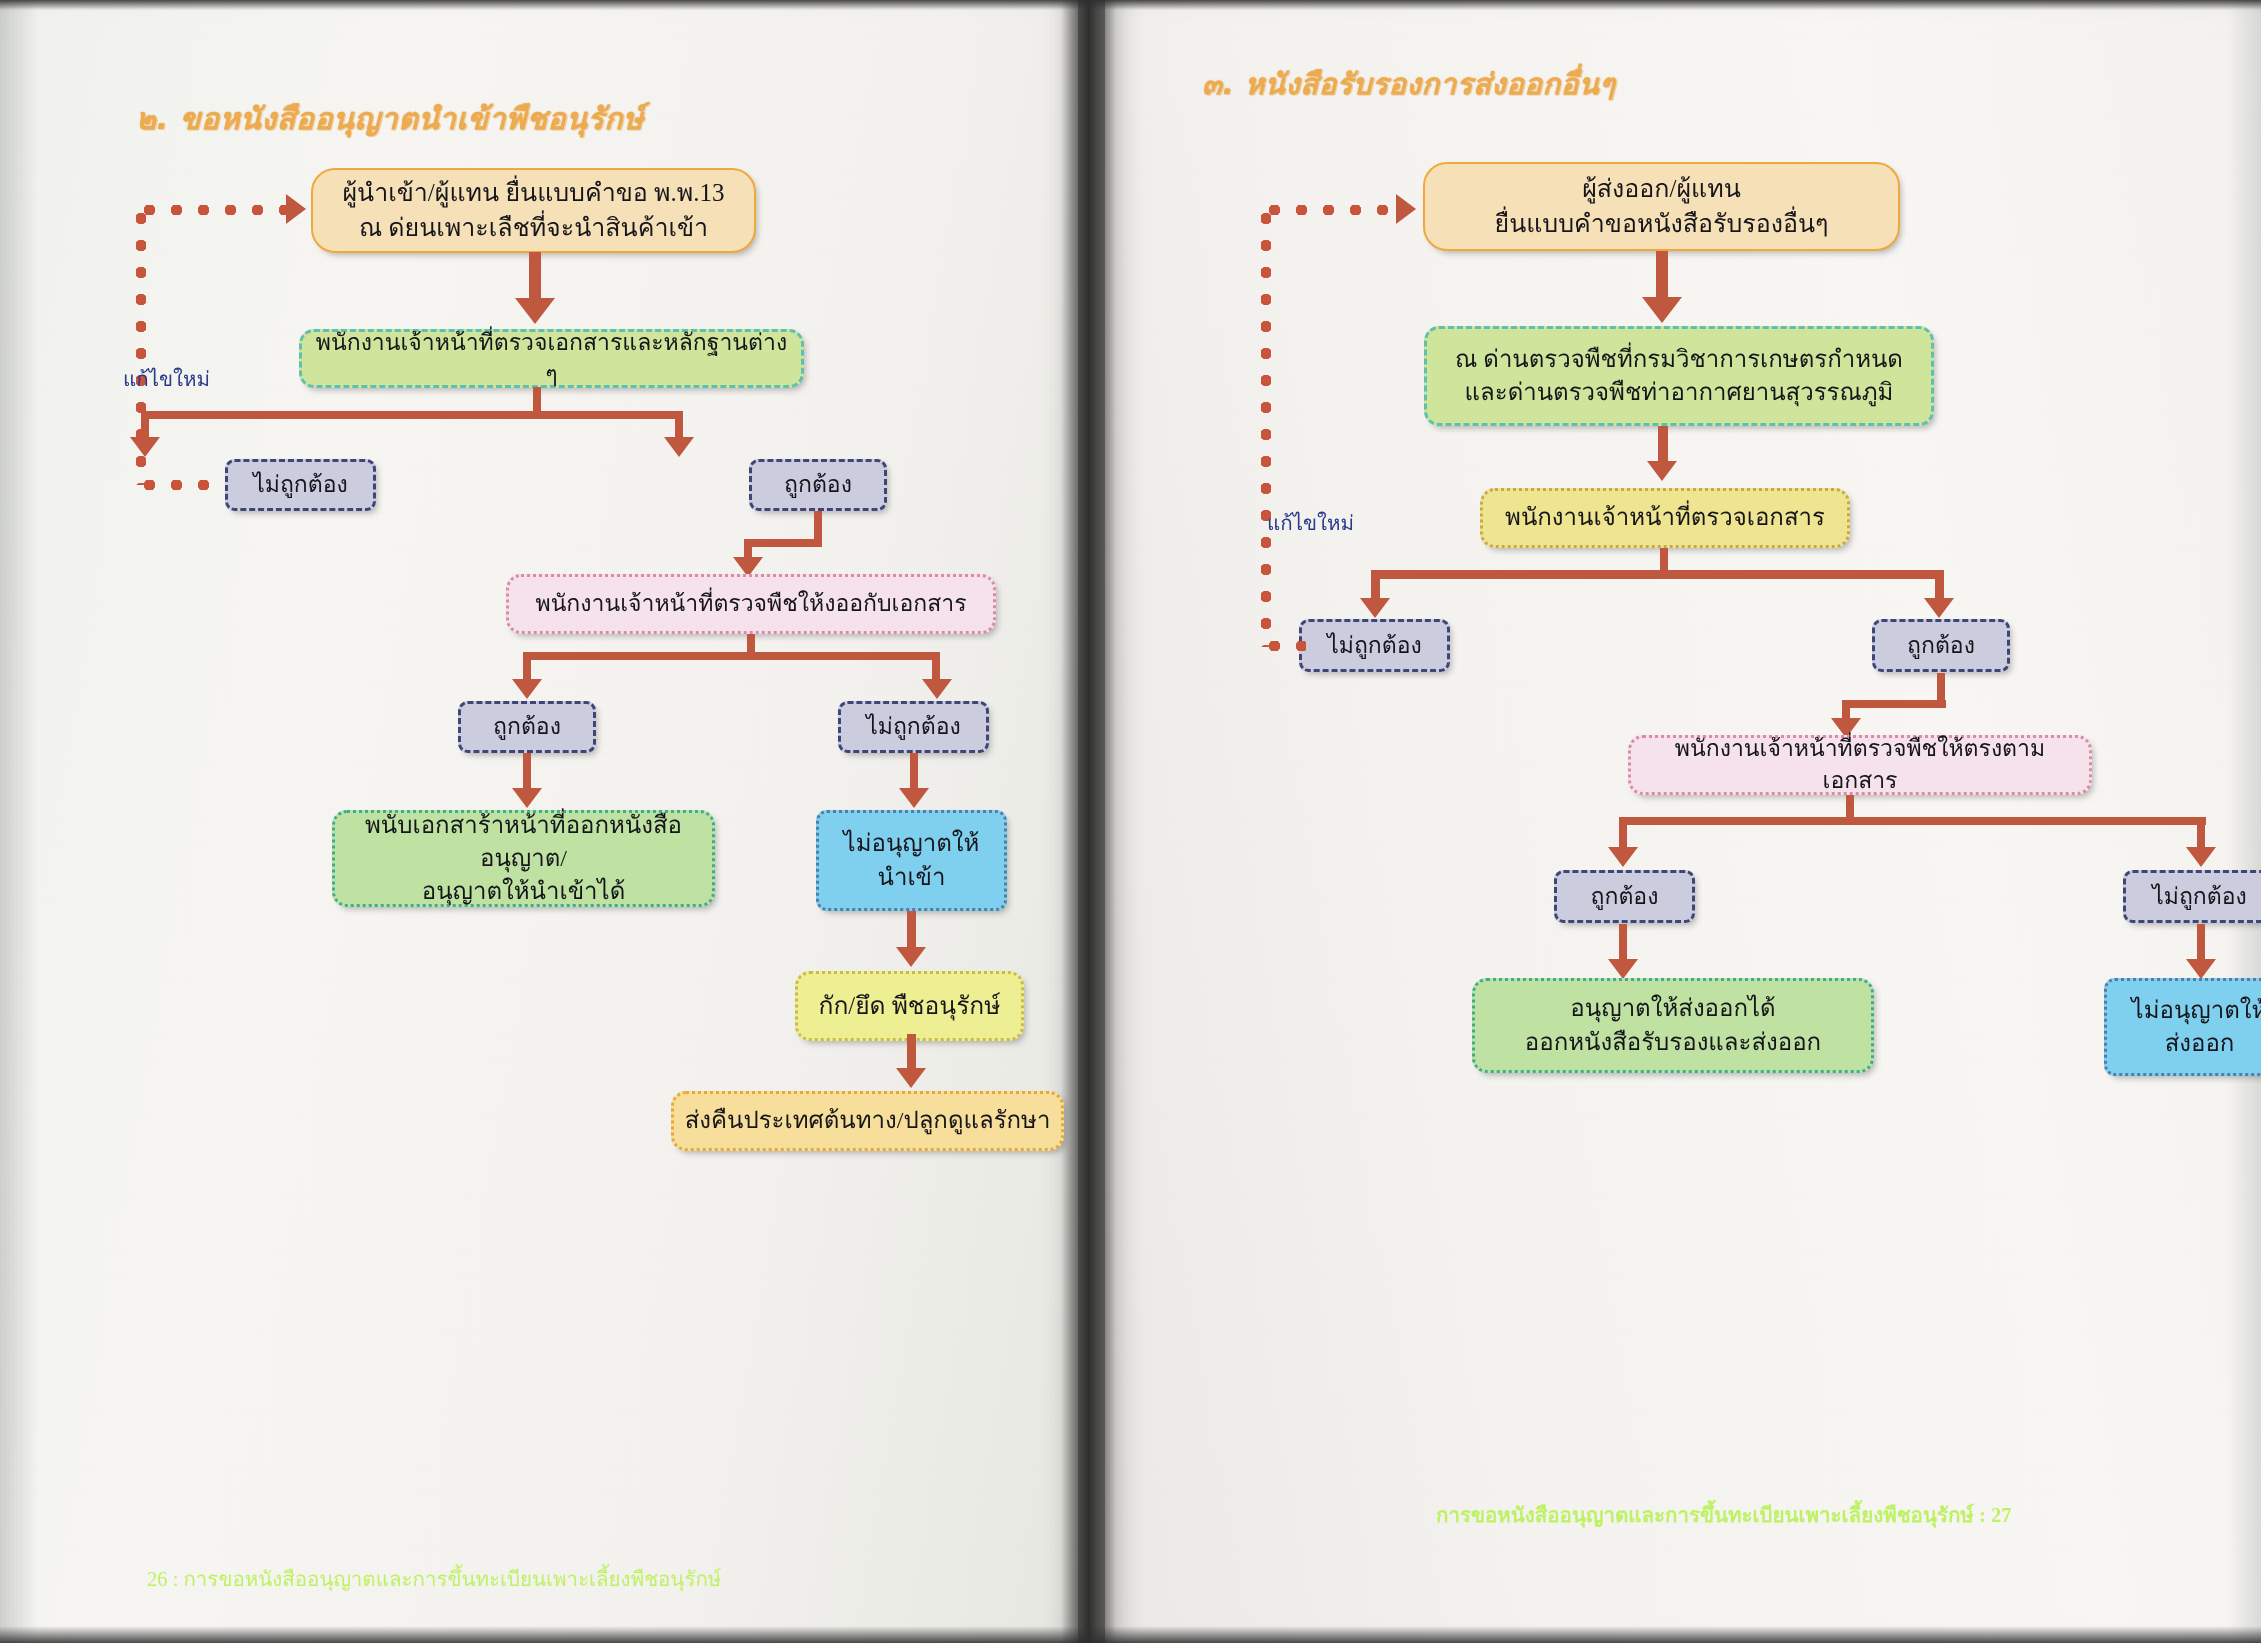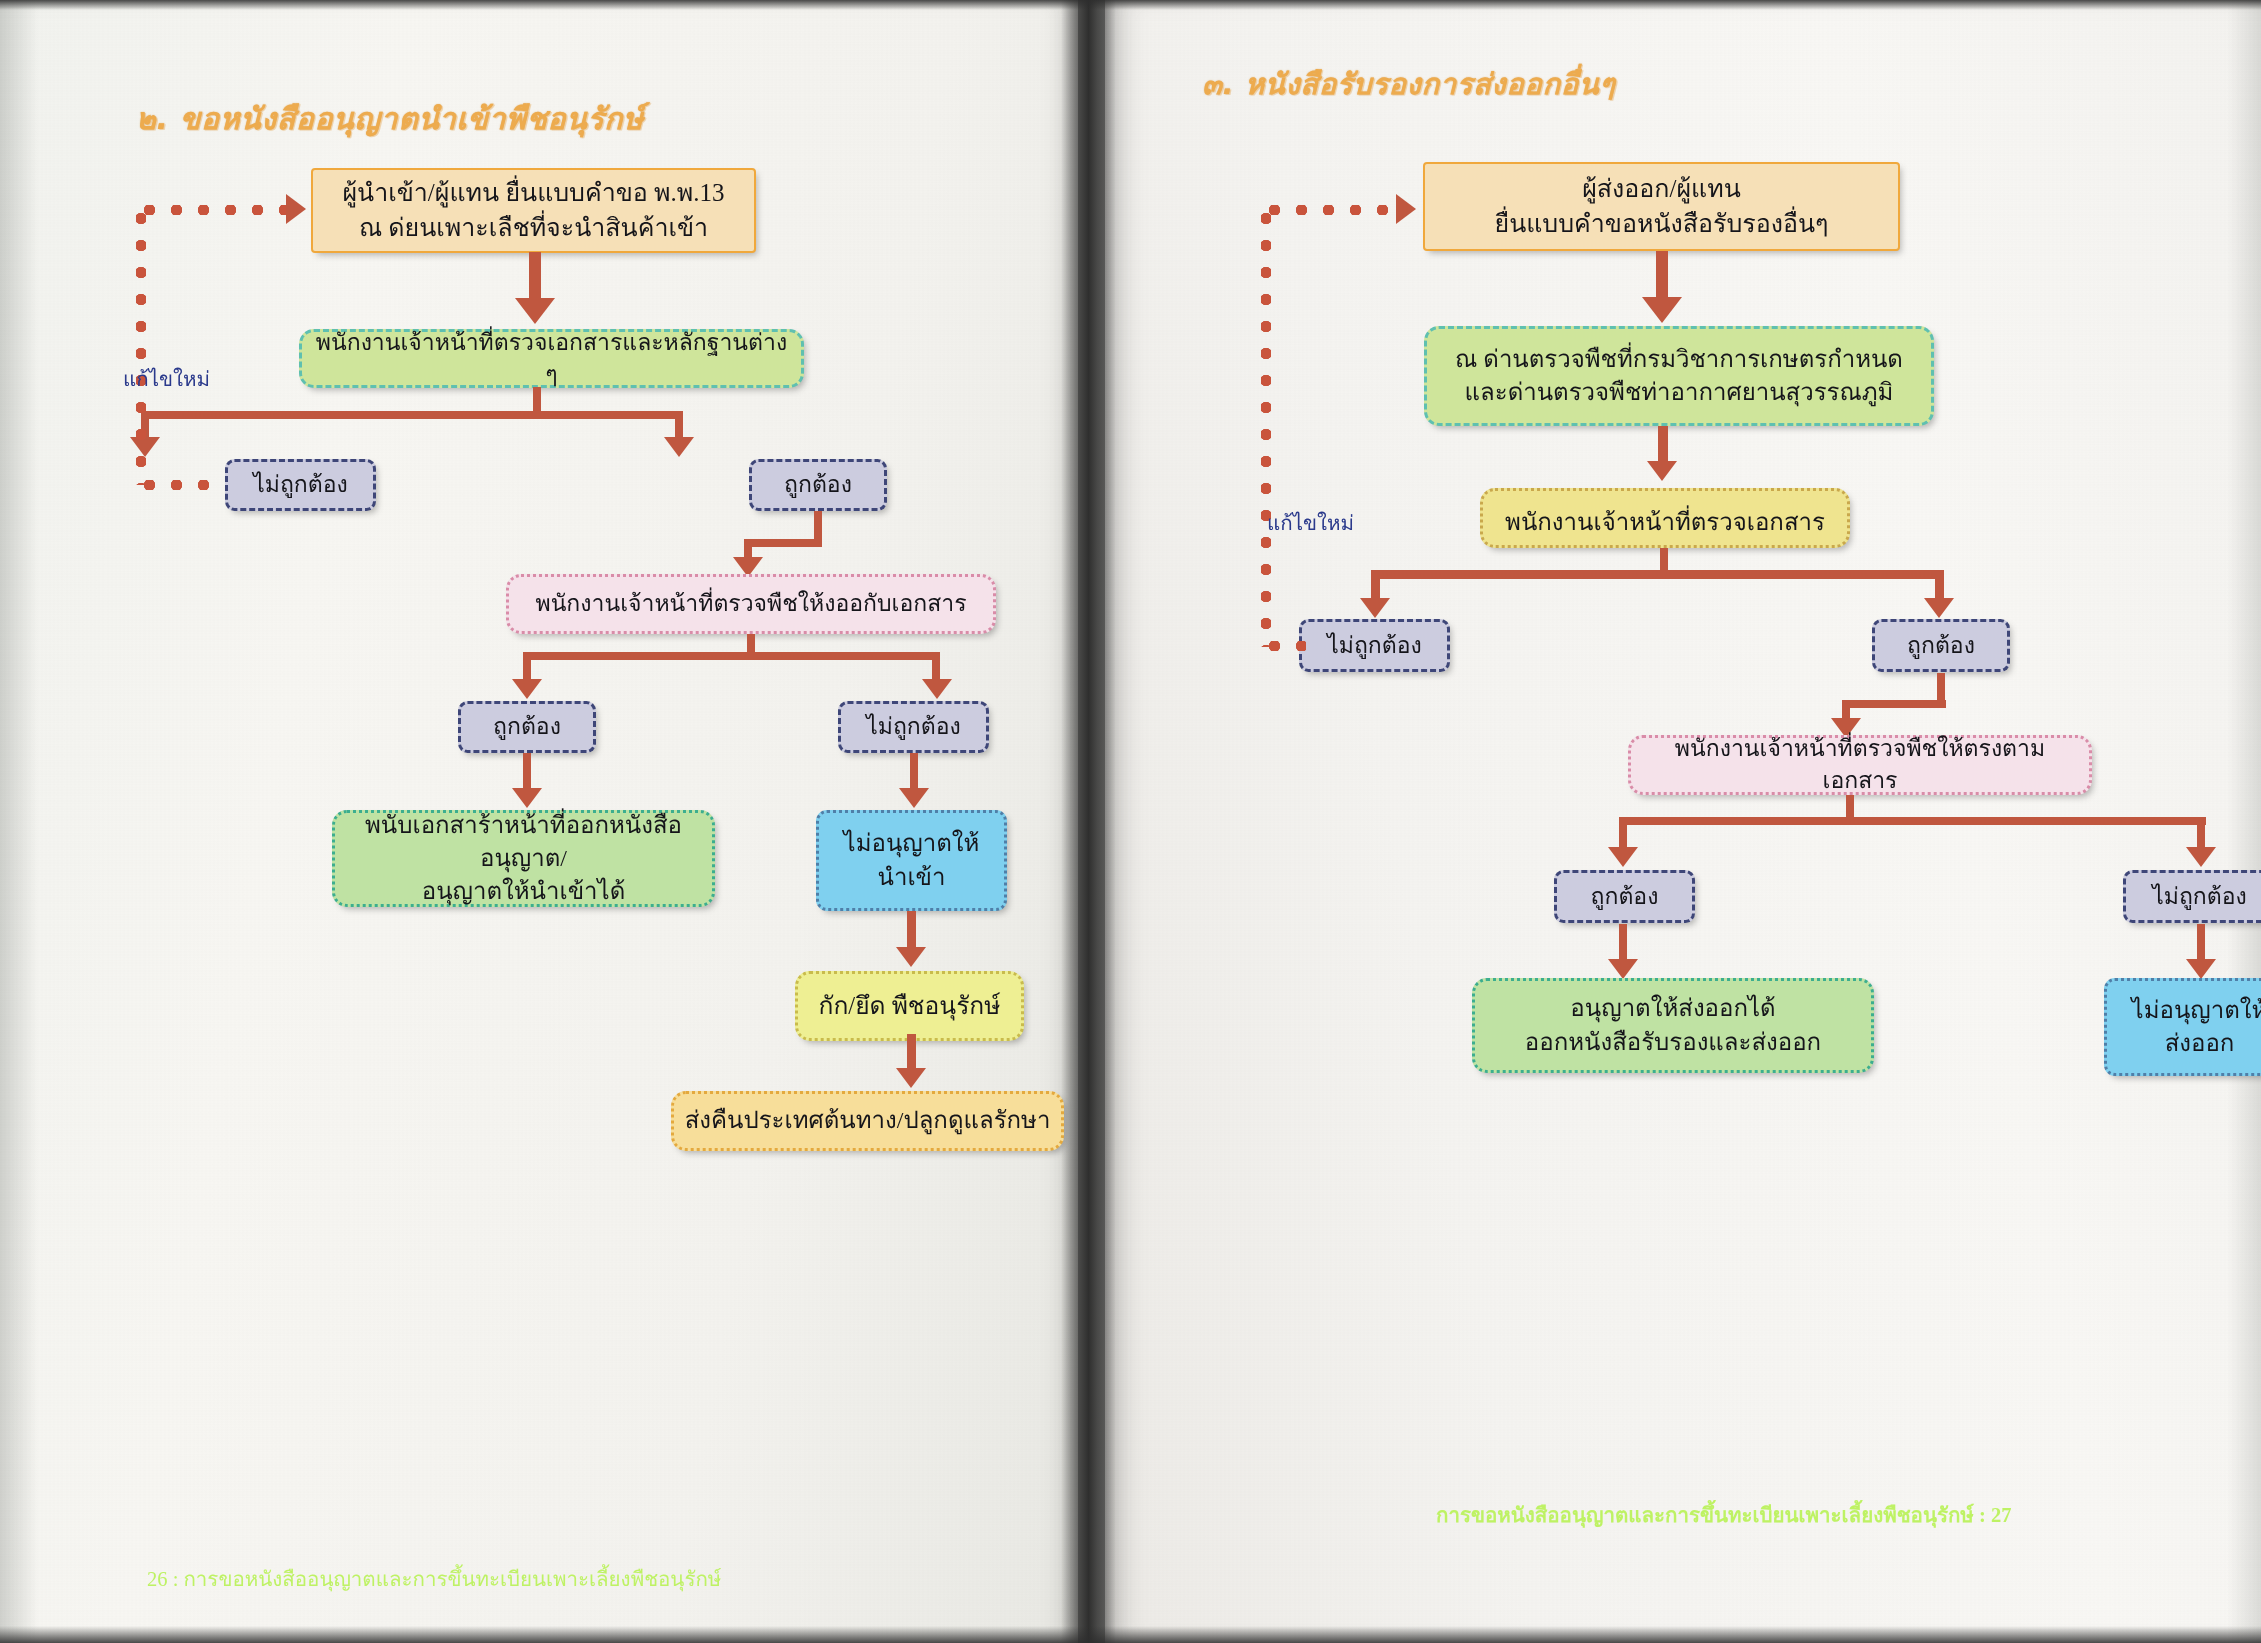--- a/index.html
+++ b/index.html
@@ -49,21 +49,21 @@
   
   .node{position:absolute;box-sizing:border-box;
     display:flex;align-items:center;justify-content:center;text-align:center;
     font-family:"Liberation Serif","DejaVu Serif",serif;
     color:#15151a;line-height:1.38;
     border-radius:15px;padding:5.5px 9.5px;
     box-shadow:3.4px 4.1px 6.1px -2.7px rgba(60,60,60,.35);}
   .node span{display:block;}
 
   
-  .n-cream {background:#f6e0b7;border:2.7px solid #f0a83c;border-radius:4px;}
+  .n-cream {background:#f6e0b7;border:2.7px solid #f0a83c;border-radius:24px;}
   .n-green {background:#cfe59b;border:3.4px dashed #5fc0b0;}
   .n-green2{background:#bfe2a3;border:3.4px dotted #3cae8f;}
   .n-lilac {background:#ccccdf;border:3.4px dashed #3e4678;border-radius:9.5px;}
   .n-pink  {background:#f5e2ea;border:3.4px dotted #d98ca8;}
   .n-blue  {background:#7fd0ef;border:3.4px dotted #4f7fa8;border-radius:11px;}
   .n-yellow{background:#eeef93;border:3.4px dotted #c9bb4c;}
   .n-yellow2{background:#efe48f;border:3.4px dotted #c9a84c;}
   .n-orange{background:#f7de9a;border:3.4px dotted #e4a93e;}
 
   
@@ -233,21 +233,21 @@
   <div class="node n-green" style="left:1424px;top:326px;width:510px;height:100px;font-size:24px;">
     <div>
       <span>ณ  ด่านตรวจพืชที่กรมวิชาการเกษตรกำหนด</span>
       <span>และด่านตรวจพืชท่าอากาศยานสุวรรณภูมิ</span>
     </div>
   </div>
 
   <div class="conn v" style="left:1658px;top:426px;width:9.5px;height:42px;"></div>
   <div class="arrowhead" style="left:1647px;top:461px;"></div>
 
-  <div class="node n-yellow2" style="left:1480px;top:488px;width:370px;height:60px;font-size:24px;align-items:flex-end;">
+  <div class="node n-yellow2" style="left:1480px;top:488px;width:370px;height:60px;font-size:24px;">
     <span>พนักงานเจ้าหน้าที่ตรวจเอกสาร</span>
   </div>
 
   <div class="conn v" style="left:1660px;top:548px;width:8.2px;height:24.6px;"></div>
   <div class="conn h" style="left:1371px;top:570px;width:573px;height:9px;"></div>
   <div class="conn v" style="left:1371px;top:570px;width:9px;height:34px;"></div>
   <div class="arrowhead" style="left:1360px;top:598px;"></div>
   <div class="conn v" style="left:1935px;top:570px;width:9px;height:34px;"></div>
   <div class="arrowhead" style="left:1924px;top:598px;"></div>
 

